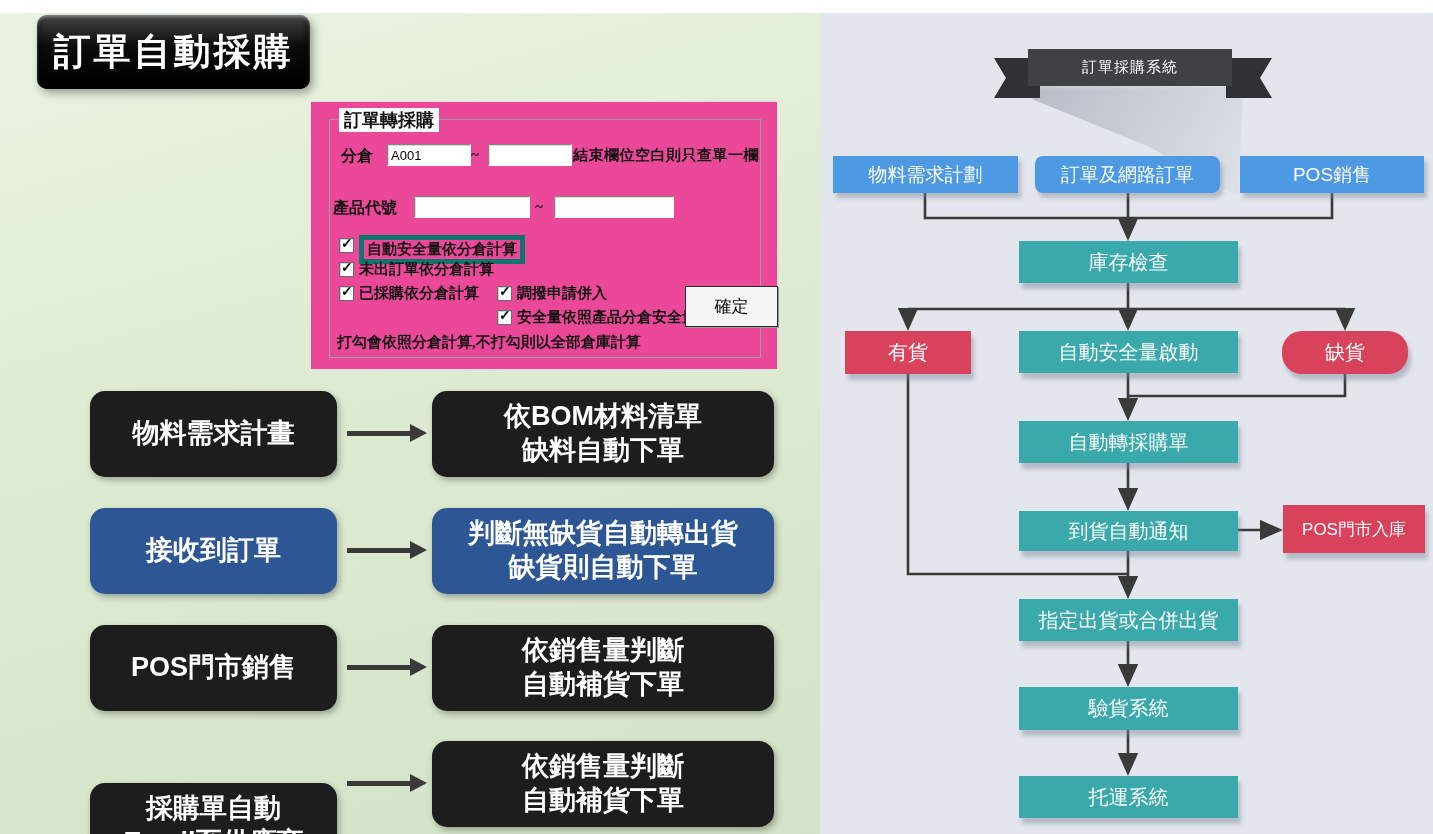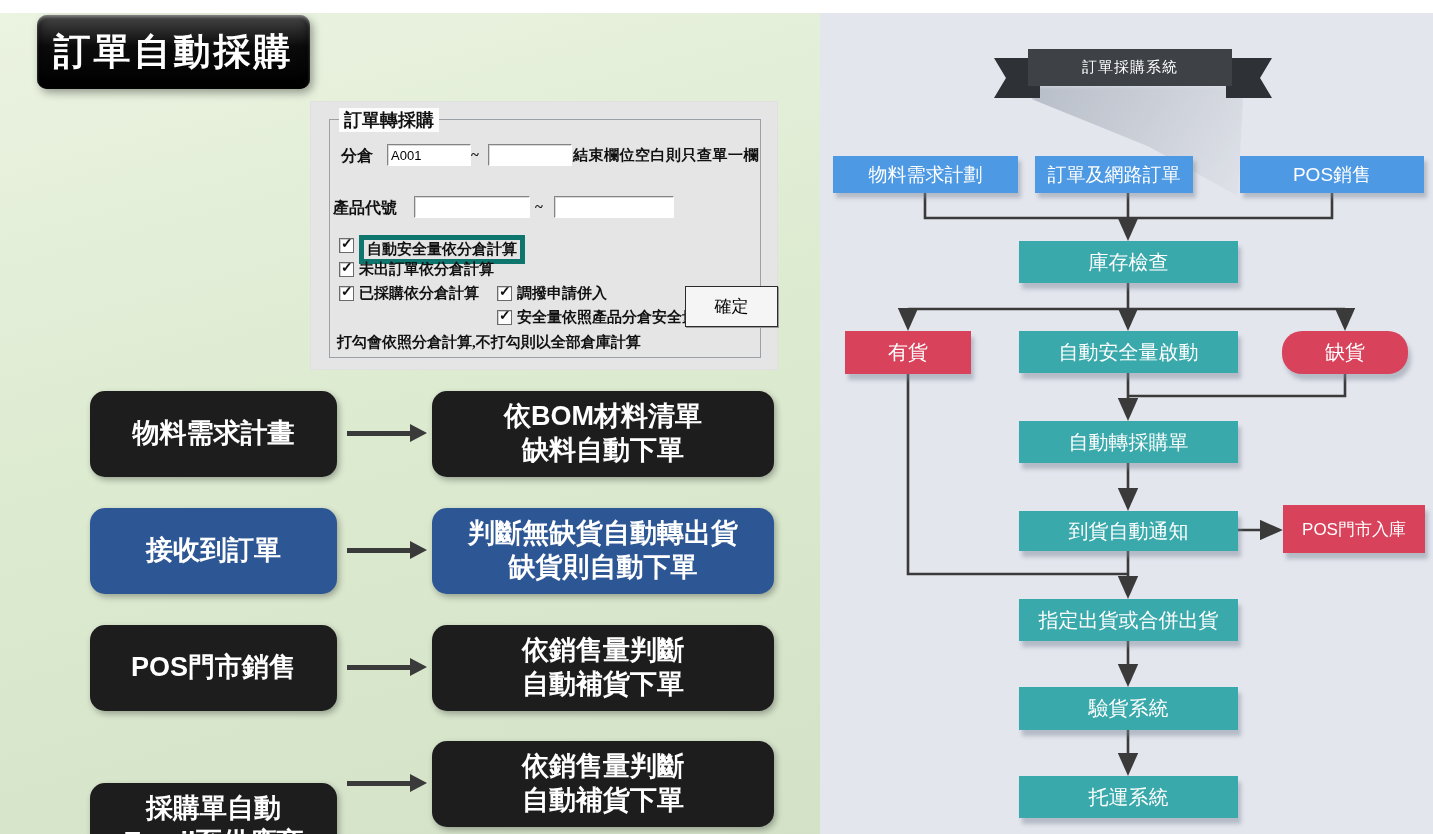--- a/index.html
+++ b/index.html
@@ -15,21 +15,21 @@
   .title-badge{position:absolute;left:37px;top:2px;width:273px;height:74px;
                background:linear-gradient(180deg,#474747,#0b0b0b 42%,#000 100%);
                border-radius:10px;display:flex;align-items:center;justify-content:center;
                color:#fff;font-size:37px;font-weight:bold;letter-spacing:3px;
                box-shadow:inset 0 2px 3px rgba(255,255,255,.35),
                           inset 0 -9px 12px rgba(0,0,0,.9),
                           3px 4px 8px rgba(0,0,0,.35);}
 
   
   .form-panel{position:absolute;left:310px;top:88px;width:466px;height:267px;
-              background:#e5e5e5;border:1px solid #e0e0e0;color:#111;
+              background:#ec4899;border:1px solid #e0e0e0;color:#111;
               font-family:"Liberation Serif",serif;}
   .fieldset{position:absolute;left:18px;top:17px;width:430px;height:237px;
             border:1px solid #9aa0a6;}
   .legend{position:absolute;left:28px;top:6px;background:#fcfcfc;padding:0 5px;
           font-size:18px;font-weight:600;}
   .flabel{position:absolute;font-size:16px;font-weight:600;white-space:nowrap;}
   .win-input{position:absolute;height:18px;background:#fff;font-size:13px;padding:1px 3px;
              border:1px solid;border-color:#848484 #ffffff #ffffff #848484;
              box-shadow:inset 1px 1px 0 #d9d9d9;outline:none;
              font-family:"Liberation Sans",sans-serif;}
@@ -167,21 +167,21 @@
       <path d="M1128,383 V404" marker-end="url(#ah)"></path>
       <path d="M1128,450 V494" marker-end="url(#ah)"></path>
       <path d="M1238,517 H1279" marker-end="url(#ah)"></path>
       <path d="M1128,538 V561 M1128,561 V582" marker-end="url(#ah)"></path>
       <path d="M1128,628 V670" marker-end="url(#ah)"></path>
       <path d="M1128,717 V759" marker-end="url(#ah)"></path>
     </g>
   </svg>
 
   <div class="node nblue" style="left:833px;top:143px;width:185px;height:37px;">物料需求計劃</div>
-  <div class="node nblue" style="left:1035px;top:143px;width:158px;height:37px;">訂單及網路訂單</div>
+  <div class="node nblue" style="left:1035px;top:143px;width:185px;height:37px;border-radius:8px;">訂單及網路訂單</div>
   <div class="node nblue" style="left:1240px;top:143px;width:184px;height:37px;">POS銷售</div>
 
   <div class="node nteal" style="left:1019px;top:228px;width:219px;height:42px;">庫存檢查</div>
 
   <div class="node nred" style="left:845px;top:318px;width:126px;height:43px;">有貨</div>
   <div class="node nteal" style="left:1019px;top:318px;width:219px;height:42px;">自動安全量啟動</div>
   <div class="node nred" style="left:1282px;top:318px;width:126px;height:43px;border-radius:20px;">缺貨</div>
 
   <div class="node nteal" style="left:1019px;top:408px;width:219px;height:42px;">自動轉採購單</div>
 

